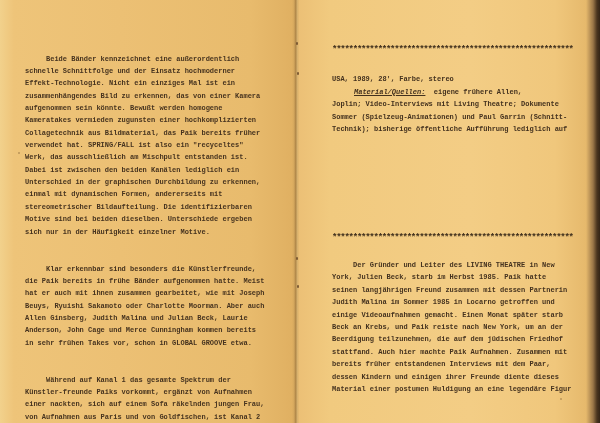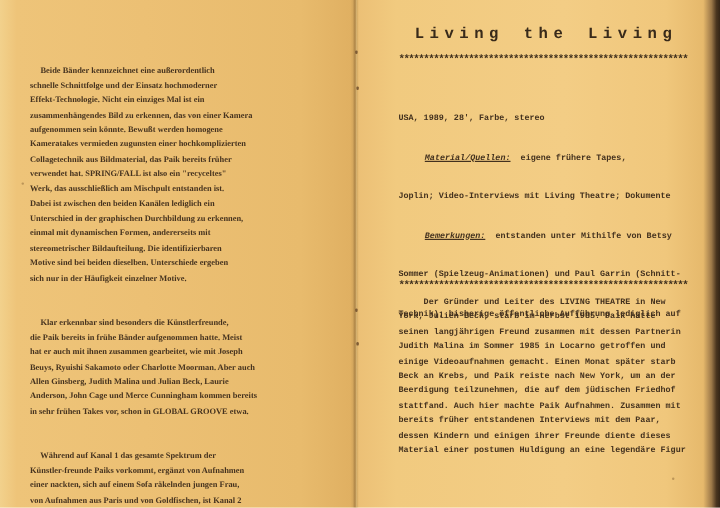--- a/index.html
+++ b/index.html
@@ -17,42 +17,42 @@
     color:#43311e;
   }
   
   .seam{position:absolute;top:0;left:294px;width:4px;height:423px;
     background:linear-gradient(90deg,rgba(120,85,40,0) 0%,rgba(120,85,40,.35) 45%,rgba(255,235,180,.25) 80%,rgba(120,85,40,0) 100%);}
   .speck{position:absolute;width:2px;height:3px;background:#6f4e2c;border-radius:1px;opacity:.85;}
   .dust{position:absolute;width:2px;height:2px;background:#8a6538;border-radius:50%;opacity:.5;}
 
   .textblock{position:absolute;white-space:pre;font-size:7px;font-weight:bold;letter-spacing:0;}
   .left-text{left:25px;top:28px;line-height:12.35px;color:#46331f;}
-  .para{margin:0;white-space:pre;font-family:Liberation Serif, serif;}
+  .para{margin:0;white-space:pre;}
 
   .title{
     position:absolute;left:332px;top:21px;width:246px;
     text-align:center;font-size:13px;font-weight:bold;
     letter-spacing:4.6px;word-spacing:4px;color:#382a1a;margin:0;
   }
   .separator{
     position:absolute;left:332px;width:248px;height:10px;
     font-size:9px;font-weight:bold;letter-spacing:-1.25px;
     color:#40301d;overflow:hidden;white-space:pre;
   }
   .sep1{top:45px;}
   .sep2{top:233px;}
 
   .credits{position:absolute;left:332px;top:73px;line-height:12.55px;
     font-size:7px;font-weight:bold;color:#43311e;}
-  .cline{white-space:pre;height:12.55px;margin-top:20px;}
+  .cline{white-space:pre;height:12.55px;}
   .cline.ind{padding-left:22px;}
   .lbl{font-style:italic;text-decoration:underline;}
 
-  .body-text{left:332px;top:246px;line-height:12.4px;color:#44321f;}
+  .body-text{left:332px;top:259px;line-height:12.4px;color:#44321f;}
 </style>
 </head>
 <body>
 
 <div class="spread">
 
   <div class="textblock left-text">
     <p class="para">     Beide Bänder kennzeichnet eine außerordentlich
 schnelle Schnittfolge und der Einsatz hochmoderner
 Effekt-Technologie. Nicht ein einziges Mal ist ein
@@ -77,29 +77,27 @@
 in sehr frühen Takes vor, schon in GLOBAL GROOVE etwa.</p>
     <p class="para">     Während auf Kanal 1 das gesamte Spektrum der
 Künstler-freunde Paiks vorkommt, ergänzt von Aufnahmen
 einer nackten, sich auf einem Sofa räkelnden jungen Frau,
 von Aufnahmen aus Paris und von Goldfischen, ist Kanal 2
 überwiegend geprägt von Aufnahmen der Live-Satelliten-
 Aktion Paiks am 1. Januar 1989, "Good Morning,
 Mr.Orwell!" und dem Werbespot für "Lake Placid '80".</p>
   </div>
 
-  <h1 class="title">Living the Living</h1>
 
   <div class="separator sep1">**********************************************************</div>
 
   <div class="credits">
     <div class="cline"><span class="lbl"></span><span>USA, 1989, 28', Farbe, stereo</span></div>
-    <div class="cline ind"><span class="lbl">Material/Quellen:</span><span>  eigene frühere Tapes,</span></div>
+    <div class="cline ind"><span class="lbl">Material/Quellen:</span><span>  eigene frühere Allen,</span></div>
     <div class="cline"><span class="lbl"></span><span>Joplin; Video-Interviews mit Living Theatre; Dokumente</span></div>
-    <div class="cline ind"><span class="lbl">Bemerkungen:</span><span>  entstanden unter Mithilfe von Betsy</span></div>
     <div class="cline"><span class="lbl"></span><span>Sommer (Spielzeug-Animationen) und Paul Garrin (Schnitt-</span></div>
     <div class="cline"><span class="lbl"></span><span>Technik); bisherige öffentliche Aufführung lediglich auf</span></div>
   </div>
 
   <div class="separator sep2">**********************************************************</div>
 
   <div class="textblock body-text">     Der Gründer und Leiter des LIVING THEATRE in New
 York, Julien Beck, starb im Herbst 1985. Paik hatte
 seinen langjährigen Freund zusammen mit dessen Partnerin
 Judith Malina im Sommer 1985 in Locarno getroffen und

